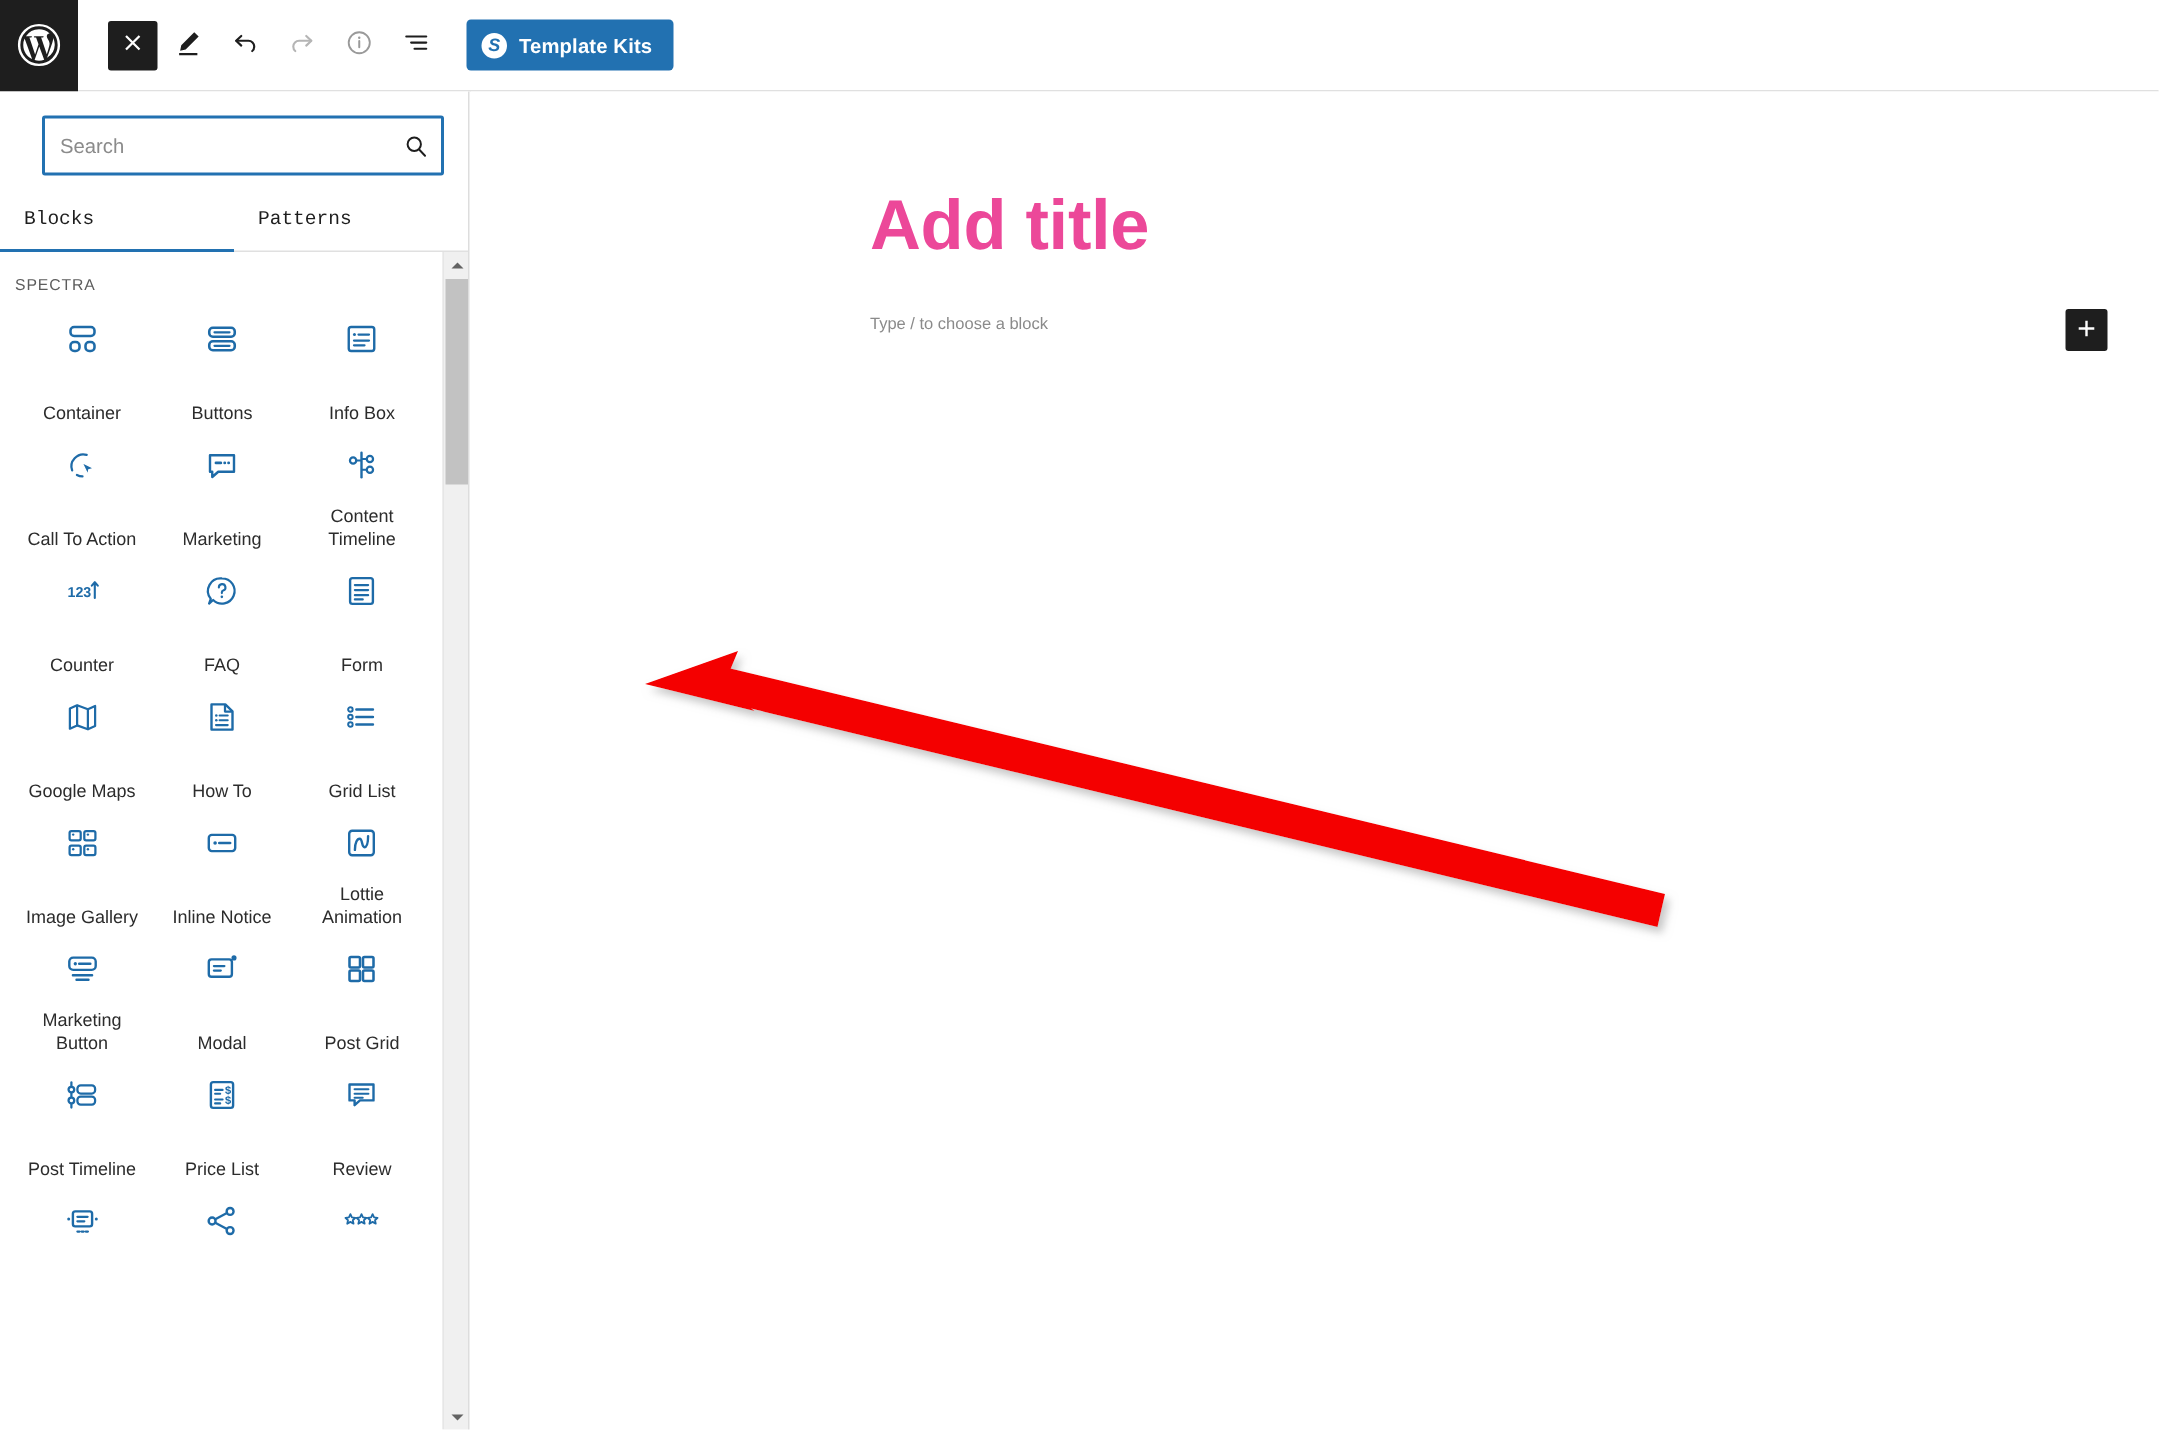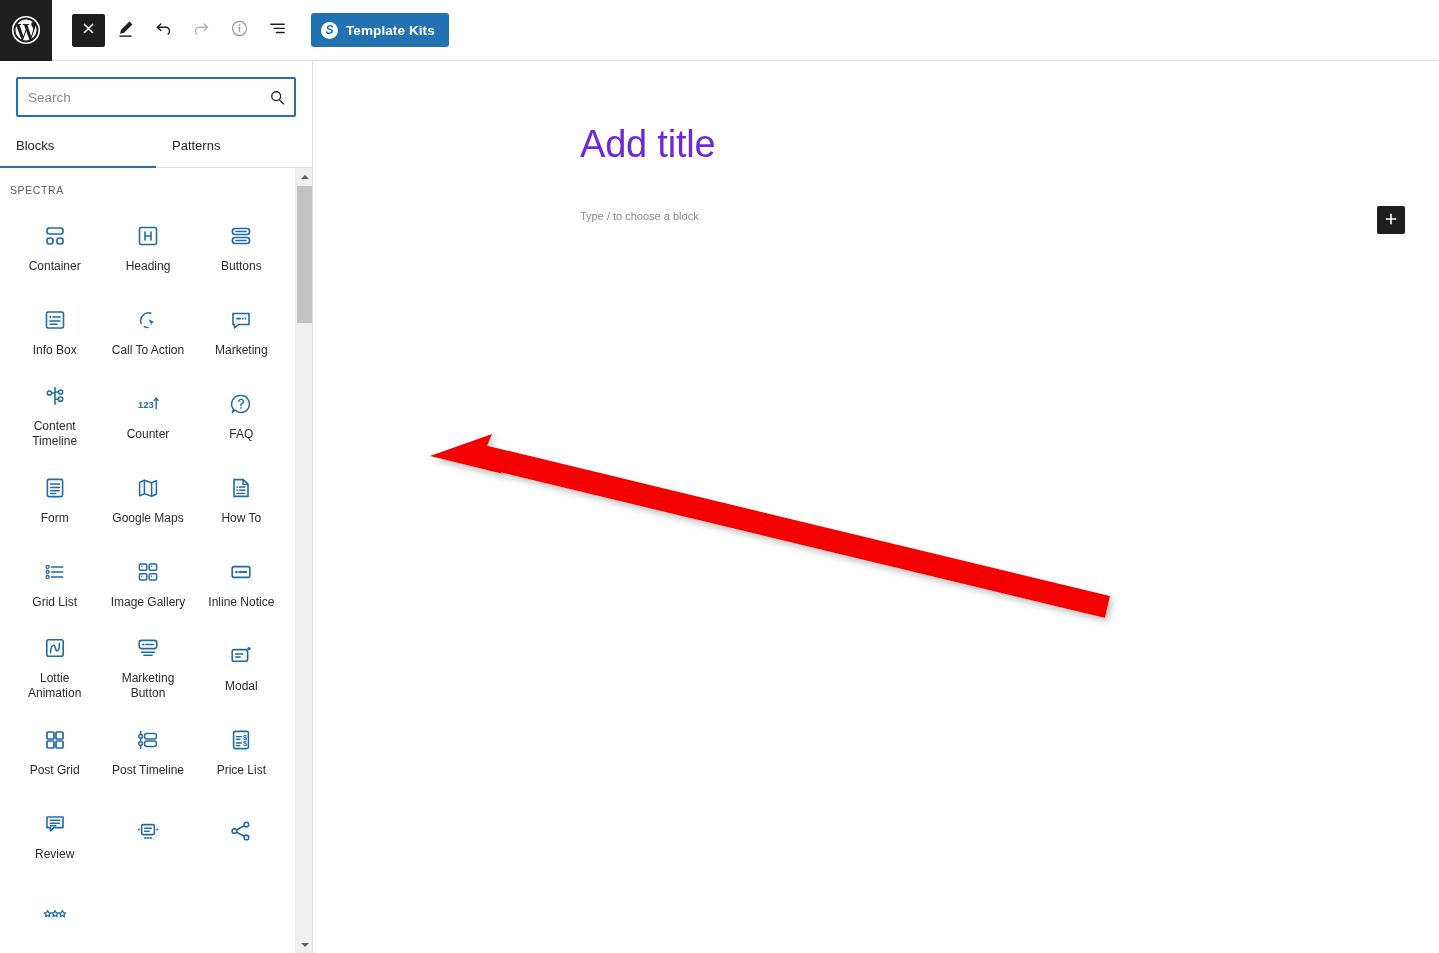--- a/index.html
+++ b/index.html
@@ -78,20 +78,21 @@
     display: flex; flex-direction: column;
   }
   .search-wrap { padding: 16px 16px 0 16px; }
   .search-field {
     position: relative;
     height: 40px;
     border: 2px solid #2271b1;
     border-radius: 2px;
     display: flex; align-items: center;
     background: #fff;
+    margin-left: 12px;
   }
   .search-field input {
     flex: 1;
     border: none; outline: none;
     font-size: 13.5px;
     padding: 0 10px;
     color: #1e1e1e;
     background: transparent;
     font-family: "Liberation Sans", sans-serif;
   }
@@ -111,21 +112,21 @@
   }
   .tab {
     flex: 1;
     display: flex; align-items: center; justify-content: flex-start;
     padding-left: 16px;
     font-size: 13px;
     color: #1e1e1e;
     cursor: pointer;
     position: relative;
     background: transparent; border: none;
-    font-family: Liberation Sans, sans-serif;
+    font-family: Liberation Mono, monospace;
   }
   .tab.active::after {
     content: "";
     position: absolute; left: 0; right: 0; bottom: -1px;
     height: 2px; background: #2271b1;
   }
 
   .blocks-scroll {
     flex: 1;
     position: relative;
@@ -146,21 +147,21 @@
     font-weight: 400;
   }
   .block-grid {
     display: grid;
     grid-template-columns: repeat(3, 1fr);
     padding: 0 8px;
   }
   .block-item {
     height: 84px;
     display: flex; flex-direction: column;
-    align-items: center; justify-content: center;
+    align-items: center; justify-content: space-between;
     padding-top: 14px;
     cursor: pointer;
     background: transparent; border: none;
     font-family: "Liberation Sans", sans-serif;
   }
   .block-item .bi-icon {
     width: 24px; height: 24px;
     color: #14532d;
     display: flex; align-items: center; justify-content: center;
     margin-bottom: 11px;
@@ -206,23 +207,23 @@
   
   .canvas {
     position: absolute; top: 61px; left: 314px;
     width: 1125px; height: 892px;
     background: #ffffff;
     overflow: hidden;
   }
   .post-title {
     position: absolute;
     left: 266px; top: 62px;
-    font-size: 38px;
-    color: #6d28d9;
-    font-weight: 400;
+    font-size: 47px;
+    color: #ec4899;
+    font-weight: 700;
     line-height: 1.15;
     letter-spacing: -0.2px;
   }
   .block-placeholder {
     position: absolute;
     left: 266px; top: 148px;
     font-size: 11px;
     color: #8a8a8a;
     line-height: 1.4;
   }
@@ -352,29 +353,20 @@
                 <rect x="4" y="4" width="16" height="6" rx="2.4" stroke="#1e6ba8" stroke-width="1.7"></rect>
                 <rect x="4" y="14" width="6" height="6" rx="2.4" stroke="#1e6ba8" stroke-width="1.7"></rect>
                 <rect x="14" y="14" width="6" height="6" rx="2.4" stroke="#1e6ba8" stroke-width="1.7"></rect>
               </svg>
             </span>
             <span class="bi-label">Container</span>
           </button>
           <button class="block-item">
             <span class="bi-icon">
               <svg width="24" height="24" viewBox="0 0 24 24" fill="none">
-                <rect x="3.5" y="3.5" width="17" height="17" rx="1.6" stroke="#1e6ba8" stroke-width="1.6"></rect>
-                <path d="M9 8v8M15 8v8M9 12h6" stroke="#1e6ba8" stroke-width="1.6" stroke-linecap="round"></path>
-              </svg>
-            </span>
-            <span class="bi-label">Heading</span>
-          </button>
-          <button class="block-item">
-            <span class="bi-icon">
-              <svg width="24" height="24" viewBox="0 0 24 24" fill="none">
                 <rect x="3.5" y="4.5" width="17" height="6" rx="2.4" stroke="#1e6ba8" stroke-width="1.7"></rect>
                 <rect x="3.5" y="13.5" width="17" height="6" rx="2.4" stroke="#1e6ba8" stroke-width="1.7"></rect>
                 <path d="M7 7.5h10M7 16.5h10" stroke="#1e6ba8" stroke-width="1.5" stroke-linecap="round"></path>
               </svg>
             </span>
             <span class="bi-label">Buttons</span>
           </button>
           <button class="block-item">
             <span class="bi-icon">
               <svg width="24" height="24" viewBox="0 0 24 24" fill="none">

